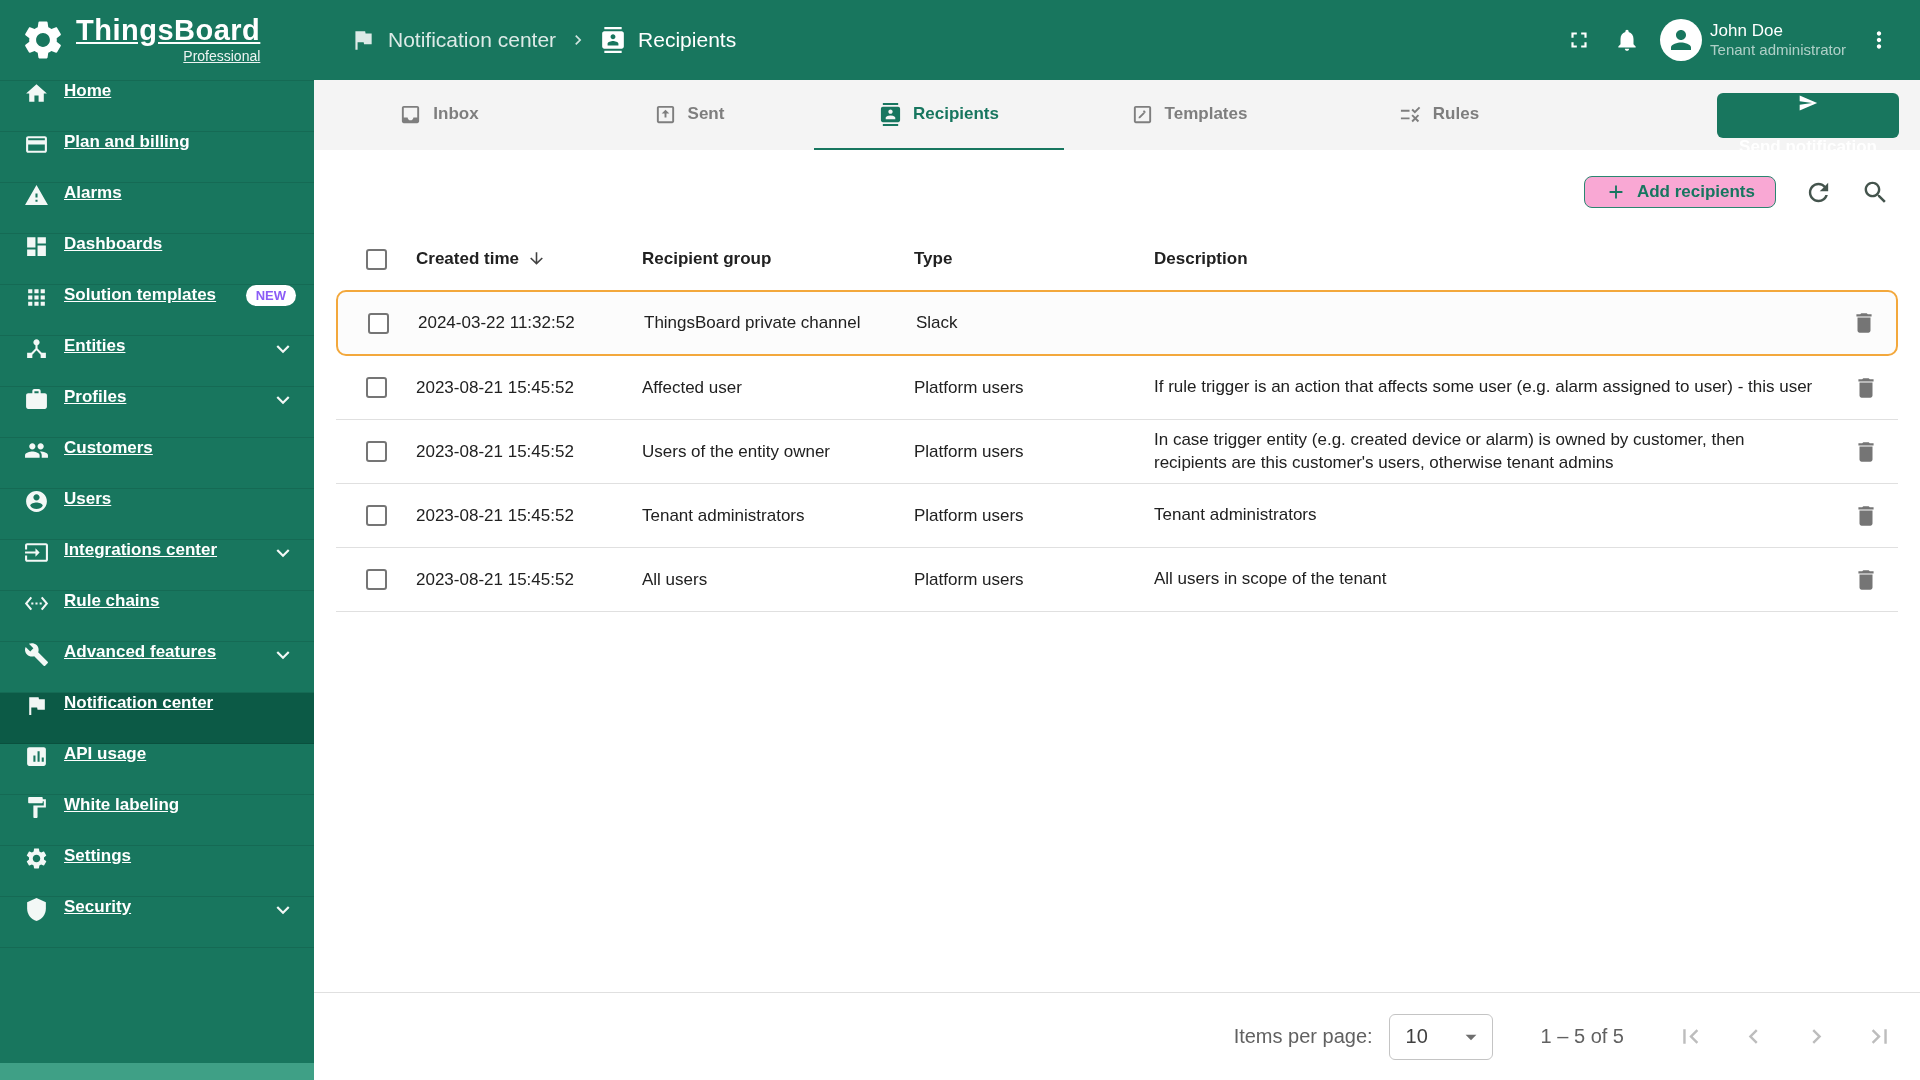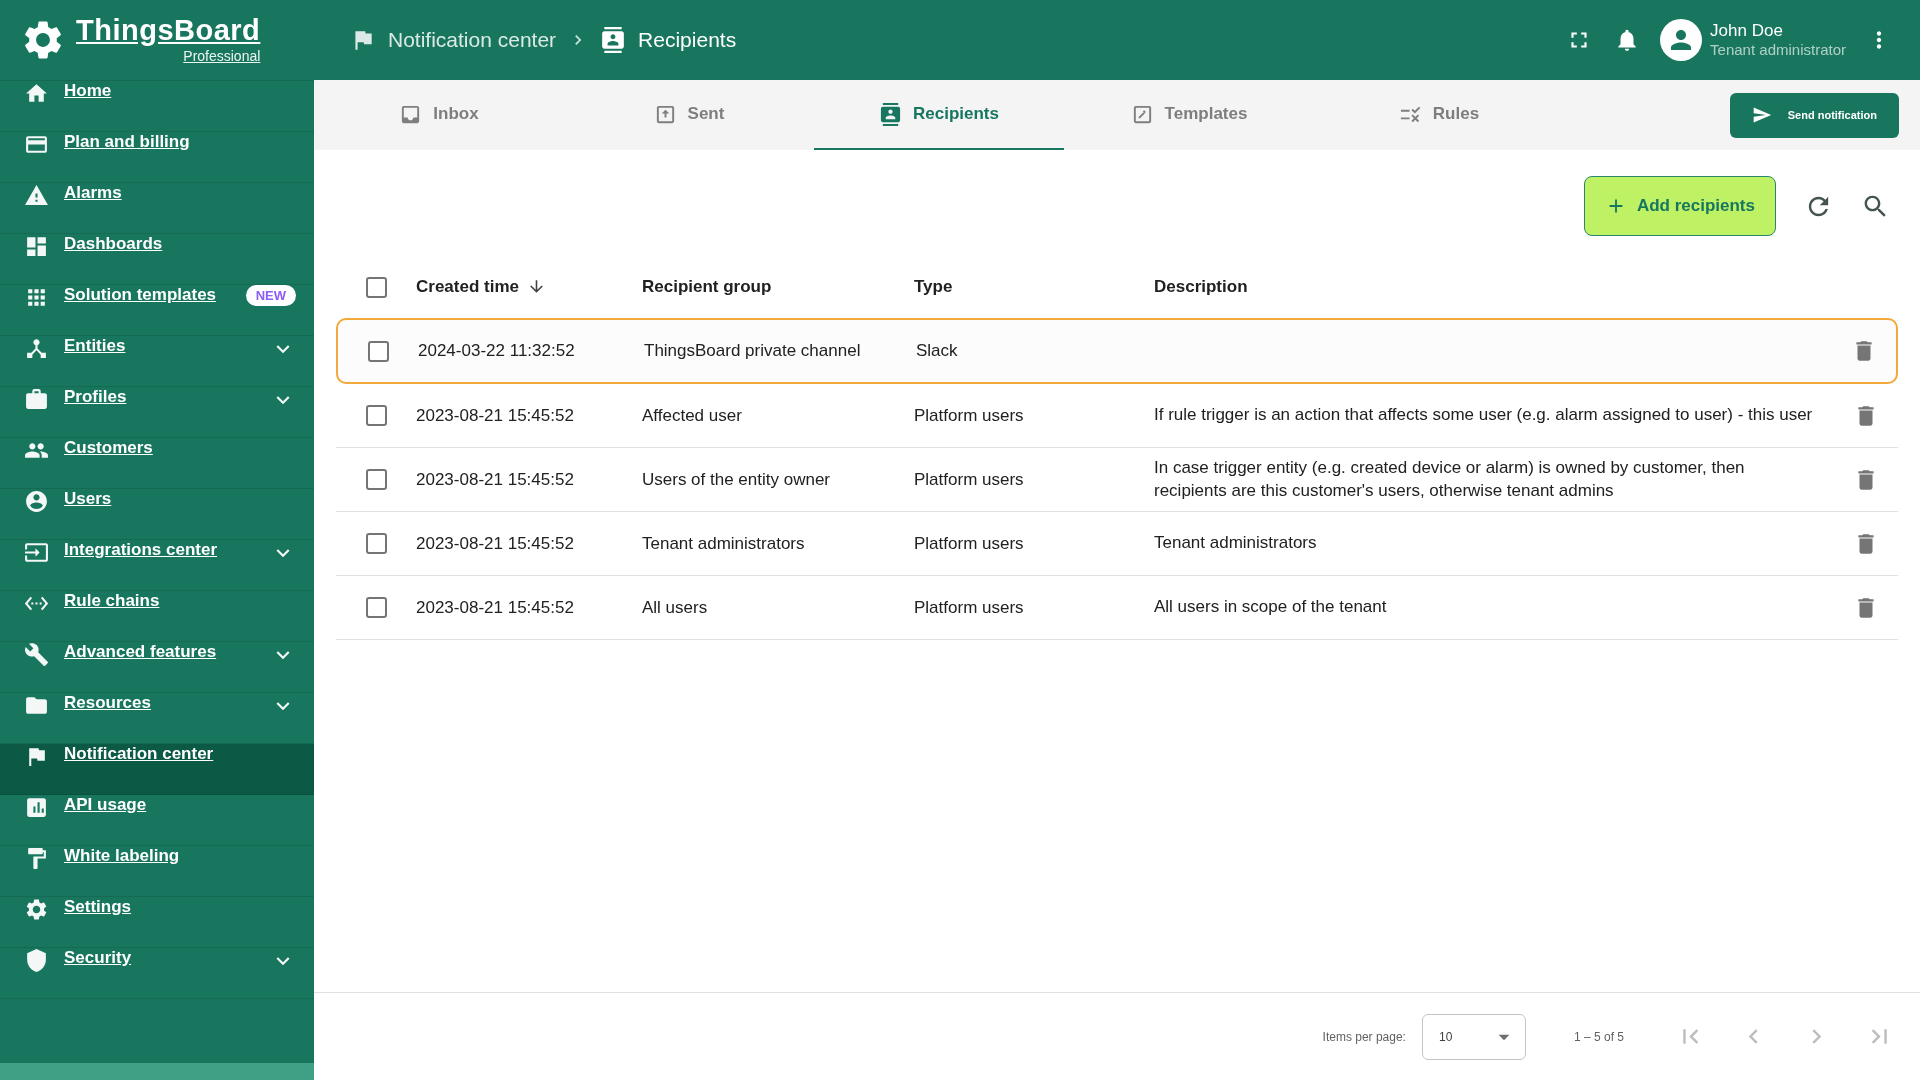--- a/index.html
+++ b/index.html
@@ -47,28 +47,28 @@
   .user-name { font-size:17px; }
   .user-role { font-size:15px; color:rgba(255,255,255,.65); }
 
   
   .tabsbar { height:70px; background:#F4F4F4; display:flex; align-items:stretch; }
   .tab { width:250px; display:flex; align-items:center; justify-content:center; gap:11px;
     font-size:17px; font-weight:600; color:#7E7E7E; cursor:pointer; border-bottom:2px solid transparent; }
   .tab.active { color:#17765F; border-bottom-color:#17765F; }
   .tab .icon { width:23px; height:23px; }
   .send-btn { margin-left:auto; margin-right:21px; align-self:center; height:45px; padding:0 22px;
-    background:#18765E; color:#fff; border:none; border-radius:6px; font-size:11px; font-weight:600;
-    display:flex; align-items:center; gap:16px; cursor:pointer; font-family:inherit; }
+    background:#18765E; color:#fff; border:none; border-radius:6px; font-size:17px; font-weight:600;
+    display:flex; align-items:center; gap:24px; cursor:pointer; font-family:inherit;flex-direction:column; }
   .send-btn .icon { width:20px; height:20px; }
 
   
   .content { flex:1; display:flex; flex-direction:column; background:#fff; min-height:0; }
   .toolbar { display:flex; align-items:center; justify-content:flex-end; gap:28px; padding:26px 30px 6px; }
-  .add-btn { height:60px; padding:0 20px; background:#bef264; border:1px solid #2B8670; color:#17765F;
+  .add-btn { height:32px; padding:0 20px; background:#f9a8d4; border:1px solid #2B8670; color:#17765F;
     border-radius:8px; font-size:17px; font-weight:600; display:flex; align-items:center; gap:10px;
     cursor:pointer; font-family:inherit; }
   .add-btn .icon { width:22px; height:22px; }
   .tool-icon-btn { width:29px; height:29px; color:#44544D; background:none; border:none; padding:0; cursor:pointer; }
 
   
   .table { padding:14px 22px 0; }
   .thead, .trow { display:grid; grid-template-columns:80px 226px 272px 240px 1fr 64px; align-items:center; }
   .thead { height:62px; font-size:17px; font-weight:700; color:#212121; }
   .trow { min-height:64px; font-size:17px; color:#212121; border-bottom:1px solid #E0E0E0; cursor:pointer; }
@@ -77,21 +77,21 @@
   .checkbox { width:21px; height:21px; border:2px solid #757575; border-radius:3px; background:#fff; display:inline-block; cursor:pointer; }
   .cell { padding-right:16px; }
   .c-desc { padding-right:20px; line-height:1.35; }
   .c-actions { display:flex; justify-content:center; padding-right:0; }
   .del-btn { width:26px; height:26px; color:#757575; background:none; border:none; padding:0; cursor:pointer; }
   .th-created { display:flex; align-items:flex-start; }
   .sort-icon { width:19px; height:19px; margin-left:8px; color:#424242; }
 
   
   .paginator { margin-top:auto; border-top:1px solid #E0E0E0; height:88px; display:flex; align-items:center;
-    justify-content:flex-end; padding-right:26px; color:#616161; font-size:12px; }
+    justify-content:flex-end; padding-right:26px; color:#616161; font-size:20px; }
   .pp-label { margin-right:16px; }
   .pp-select { width:104px; height:46px; border:1px solid #C4C4C4; border-radius:6px; display:flex;
     align-items:center; justify-content:space-between; padding:0 8px 0 16px; color:#404040; cursor:pointer; margin-right:48px; }
   .pp-select .icon { width:26px; height:26px; color:#6E6E6E; }
   .pp-range { margin-right:52px;text-align:center; }
   .pager { display:flex; gap:34px; }
   .pager-btn { width:29px; height:29px; color:#BDBDBD; background:none; border:none; padding:0; }
 
   .sprite { position:absolute; width:0; height:0; overflow:hidden; }
 </style>
@@ -370,34 +370,20 @@
         </span>
         <span class="nav-label">Advanced features</span>
 
         <span class="icon chev">
           <svg viewBox="0 0 24 24" fill="currentColor">
             <use href="#i-chevron-down"></use>
           </svg>
         </span>
       </div>
 
-      <div class="nav-item">
-        <span class="icon nav-icon">
-          <svg viewBox="0 0 24 24" fill="currentColor">
-            <use href="#i-folder"></use>
-          </svg>
-        </span>
-        <span class="nav-label">Resources</span>
-
-        <span class="icon chev">
-          <svg viewBox="0 0 24 24" fill="currentColor">
-            <use href="#i-chevron-down"></use>
-          </svg>
-        </span>
-      </div>
 
       <div class="nav-item active">
         <span class="icon nav-icon">
           <svg viewBox="0 0 24 24" fill="currentColor">
             <use href="#i-flag"></use>
           </svg>
         </span>
         <span class="nav-label">Notification center</span>
 
       </div>

